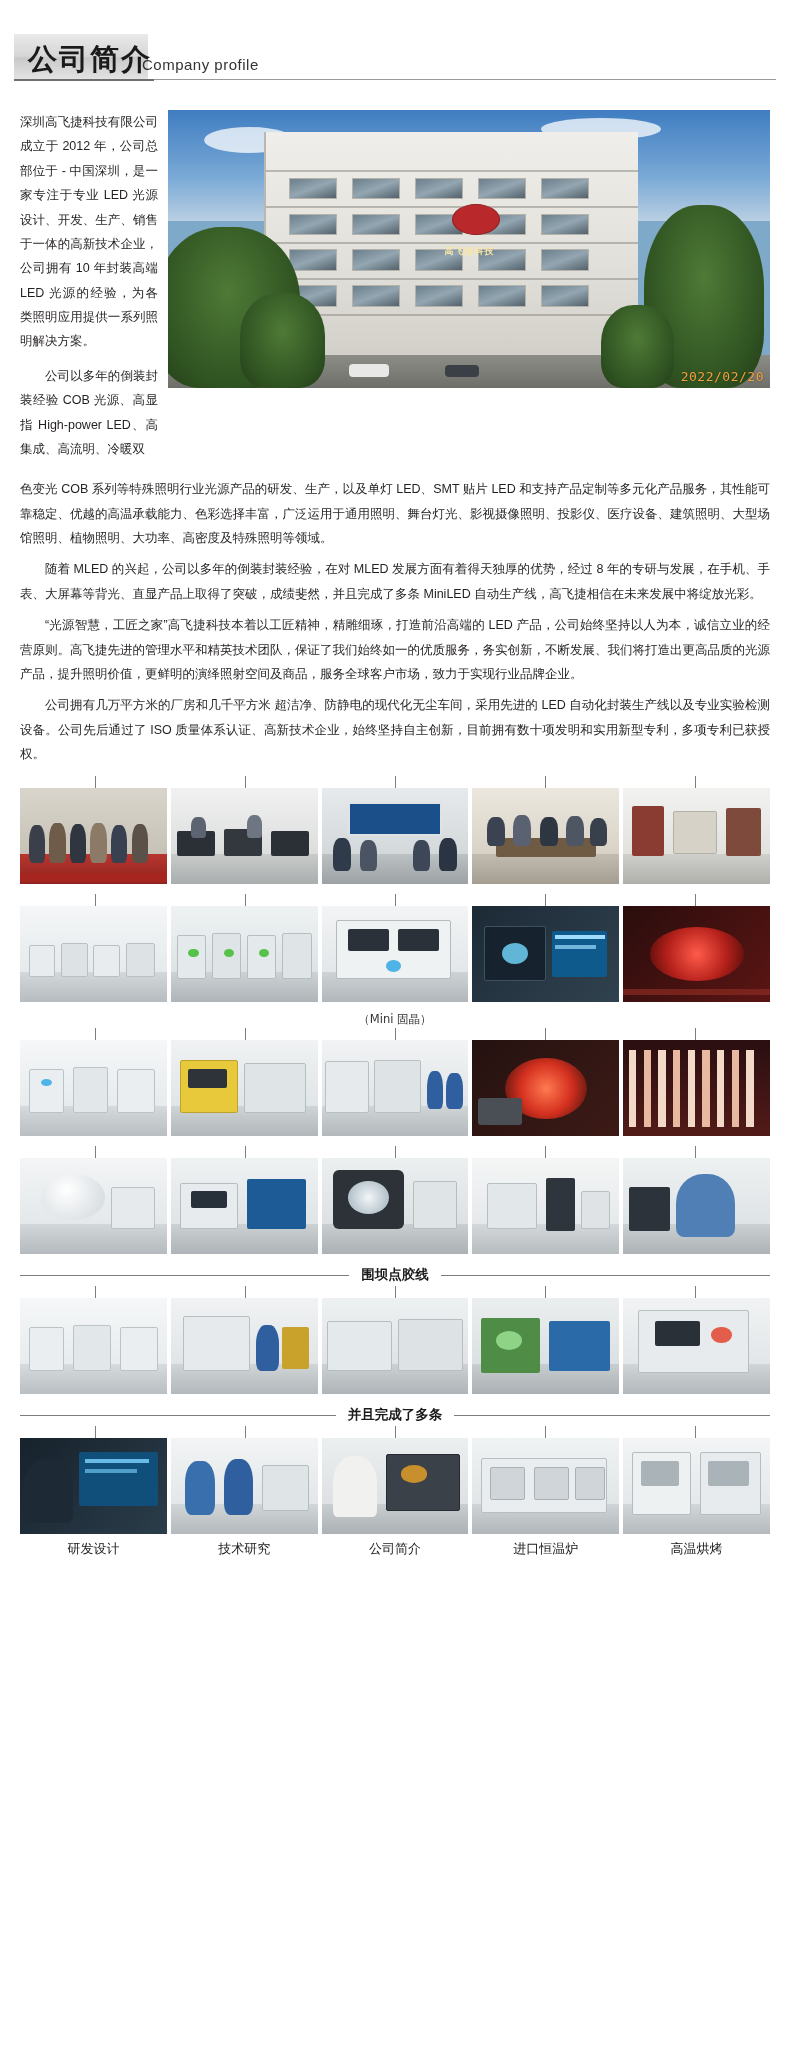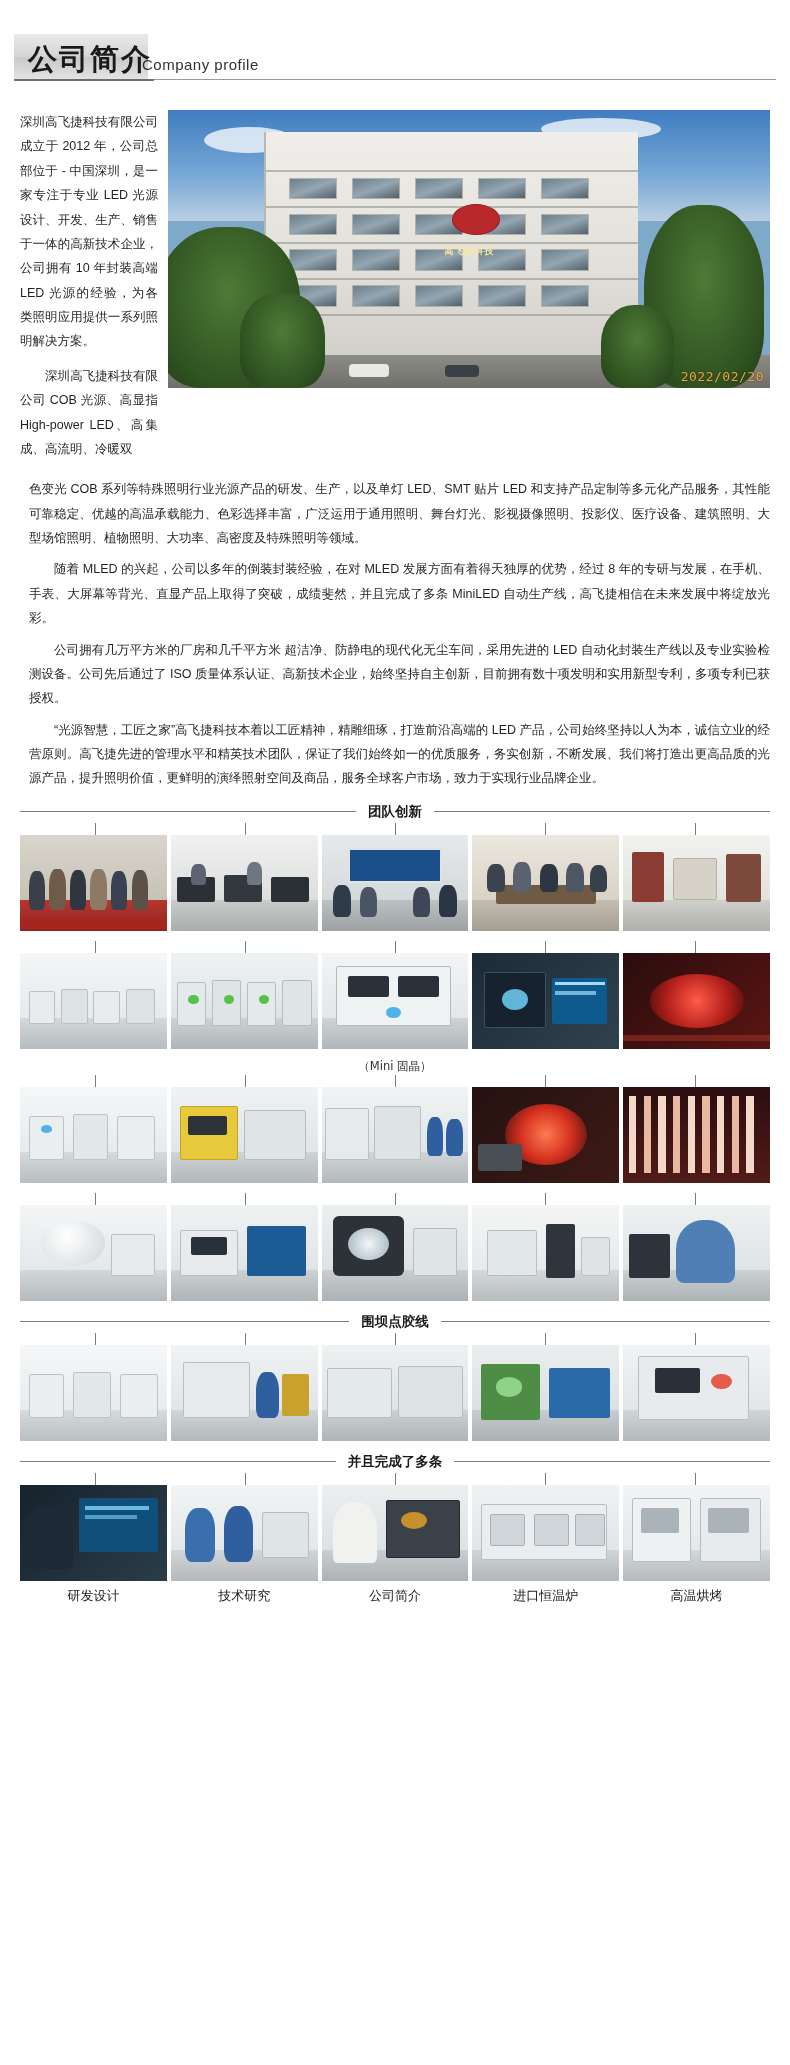--- a/index.html
+++ b/index.html
@@ -141,21 +141,21 @@
     letter-spacing: .5px;
     text-shadow: 0 0 2px rgba(0,0,0,.4);
   }
 
   .intro-body {
     margin-top: 6px;
     font-size: 12.5px;
     line-height: 1.95;
     text-align: justify;
   }
-  .intro-body p { margin: 0 0 7px 9px; }
+  .intro-body p { margin: 0 0 7px 0; }
   .intro-body p.ind { text-indent: 2em; }
 
   
   .section {
     margin: 10px 20px 0 20px;
     position: relative;
   }
   .sect-title-wrap {
     position: relative;
     height: 22px;
@@ -238,21 +238,21 @@
   <div class="header-cn">公司简介</div>
   <div class="header-en">Company profile</div>
   <div class="header-rule2"></div>
   <div class="header-rule"></div>
 </div>
 
 <div class="intro">
   <div class="intro-top">
     <div class="intro-left">
       <p>深圳高飞捷科技有限公司 成立于 2012 年，公司总部位于 - 中国深圳，是一家专注于专业 LED 光源设计、开发、生产、销售于一体的高新技术企业，公司拥有 10 年封装高端 LED 光源的经验，为各类照明应用提供一系列照明解决方案。</p>
-      <p class="ind">深圳高飞捷科技有限公司 COB 光源、高显指 High-power LED、高集成、高流明、冷暖双</p>
+      <p class="ind">公司以多年的倒装封装经验 COB 光源、高显指 High-power LED、高集成、高流明、冷暖双</p>
     </div>
 
     <div class="photo">
       <div class="sky"></div>
       <div class="cloud" style="left:6%;top:6%;width:90px;height:26px;"></div>
       <div class="cloud" style="left:62%;top:3%;width:120px;height:22px;"></div>
       <div class="cloud" style="left:40%;top:12%;width:70px;height:16px;opacity:.6;"></div>
 
       <div class="bldg">
         <div class="floor" style="top:16%"></div>
@@ -296,29 +296,26 @@
       <div class="tree" style="right:16%;width:12%;height:30%;"></div>
       <div class="car" style="left:30%;width:40px;height:13px;background:#e8e8e6;"></div>
       <div class="car" style="left:46%;width:34px;height:12px;background:#3b3f46;"></div>
       <div class="stamp">2022/02/20</div>
     </div>
   </div>
 
   <div class="intro-body">
     <p>色变光 COB 系列等特殊照明行业光源产品的研发、生产，以及单灯 LED、SMT 贴片 LED 和支持产品定制等多元化产品服务，其性能可靠稳定、优越的高温承载能力、色彩选择丰富，广泛运用于通用照明、舞台灯光、影视摄像照明、投影仪、医疗设备、建筑照明、大型场馆照明、植物照明、大功率、高密度及特殊照明等领域。</p>
     <p class="ind">随着 MLED 的兴起，公司以多年的倒装封装经验，在对 MLED 发展方面有着得天独厚的优势，经过 8 年的专研与发展，在手机、手表、大屏幕等背光、直显产品上取得了突破，成绩斐然，并且完成了多条 MiniLED 自动生产线，高飞捷相信在未来发展中将绽放光彩。</p>
+    <p class="ind">“光源智慧，工匠之家”高飞捷科技本着以工匠精神，精雕细琢，打造前沿高端的 LED 产品，公司始终坚持以人为本，诚信立业的经营原则。高飞捷先进的管理水平和精英技术团队，保证了我们始终如一的优质服务，务实创新，不断发展、我们将打造出更高品质的光源产品，提升照明价值，更鲜明的演绎照射空间及商品，服务全球客户市场，致力于实现行业品牌企业。</p>
     <p class="ind">公司拥有几万平方米的厂房和几千平方米 超洁净、防静电的现代化无尘车间，采用先进的 LED 自动化封装生产线以及专业实验检测设备。公司先后通过了 ISO 质量体系认证、高新技术企业，始终坚持自主创新，目前拥有数十项发明和实用新型专利，多项专利已获授权。</p>
-    <p class="ind">“光源智慧，工匠之家”高飞捷科技本着以工匠精神，精雕细琢，打造前沿高端的 LED 产品，公司始终坚持以人为本，诚信立业的经营原则。高飞捷先进的管理水平和精英技术团队，保证了我们始终如一的优质服务，务实创新，不断发展、我们将打造出更高品质的光源产品，提升照明价值，更鲜明的演绎照射空间及商品，服务全球客户市场，致力于实现行业品牌企业。</p>
   </div>
 </div>
 
 <div class="section">
-  <div class="sect-title-wrap">
-    <div class="sect-title">团队创新</div>
-  </div>
   <div class="connector">
     <div class="vline" style="left:10%"></div>
       <div class="vline" style="left:30%"></div>
     <div class="vline" style="left:50%"></div>
       <div class="vline" style="left:70%"></div>
     <div class="vline" style="left:90%"></div>
   </div>
   <div class="tile-row">
     <div class="tile">
       <div class="t-wall" style="background:linear-gradient(180deg,#d9d5cc,#c7c2b6)"></div>

